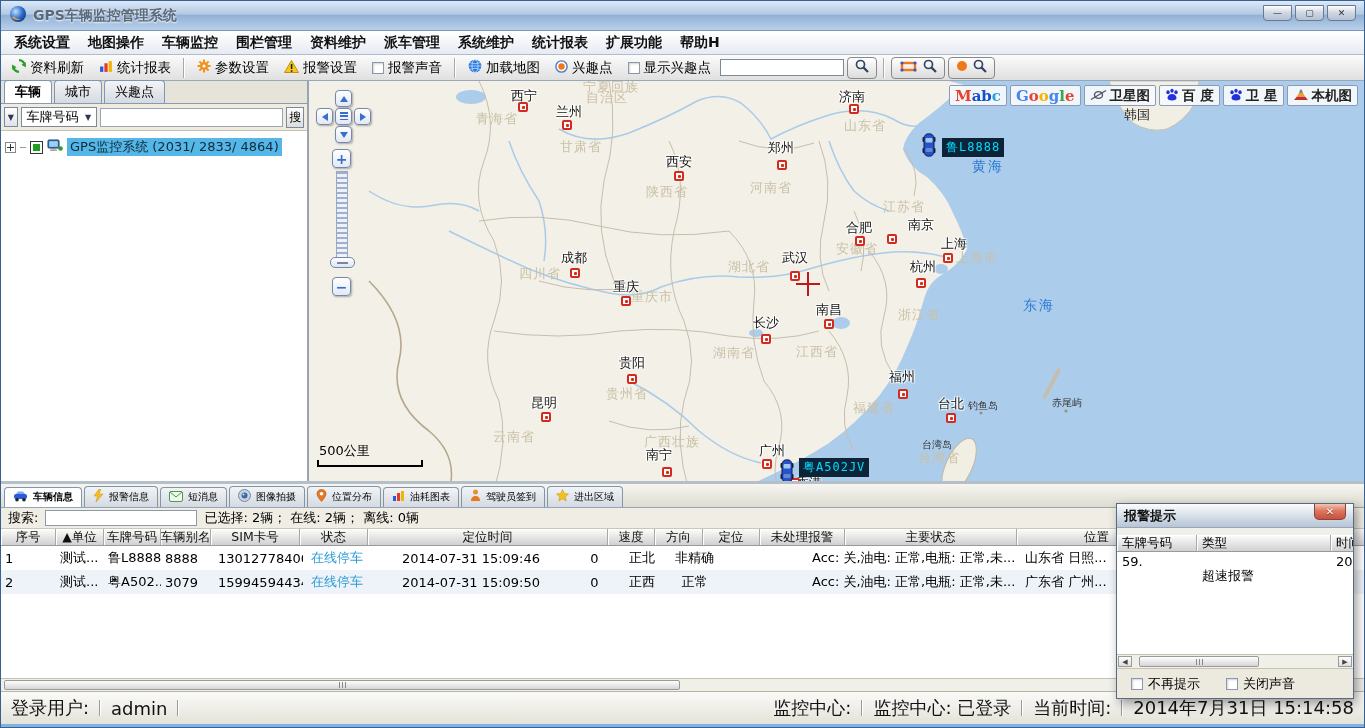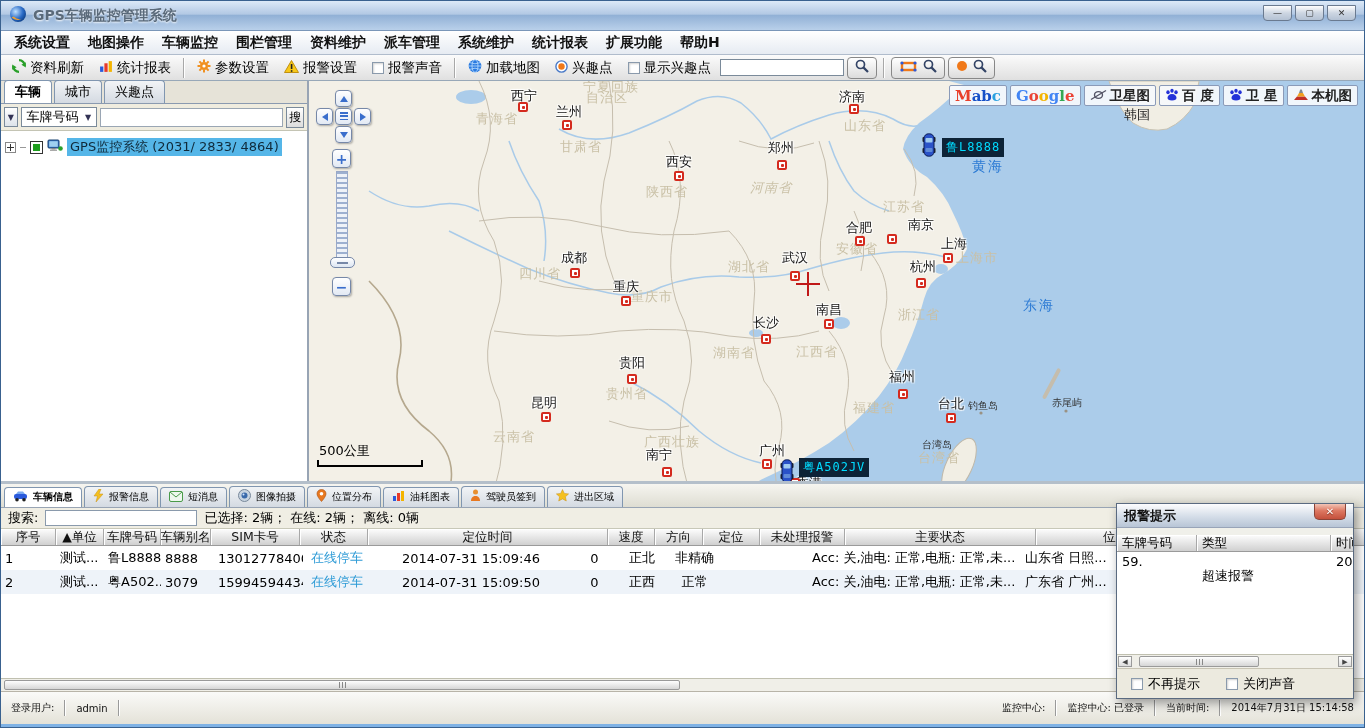--- a/index.html
+++ b/index.html
@@ -95,21 +95,21 @@
   .g-row{display:flex;height:24px;flex:0 0 24px;align-items:center;font-size:13px;cursor:pointer}
   .g-row.alt{background:#eef3f9}
   .g-cell{padding:0 4px;overflow:hidden;white-space:nowrap;flex:0 0 auto}
   .status-blue{color:#2e9bd6}
   .g-fill{flex:1 1 auto;background:#fff}
   .hscroll{height:13px;flex:0 0 13px;background:#f0efe8;border-top:1px solid #c0c0b0;position:relative}
   .hthumb{position:absolute;left:3px;top:1px;width:676px;height:10px;background:linear-gradient(#fefefe,#d6d6d6);border:1px solid #9a9a9a;border-radius:2px;display:flex;align-items:center;justify-content:center;gap:2px;cursor:grab}
   .hthumb i{width:1px;height:6px;background:#888;display:block}
 
   
-  .statusbar{height:28px;flex:0 0 28px;background:linear-gradient(#fafaf8,#e4e2d8);border-top:1px solid #b8b4a8;border-bottom:3px solid #7fb2e5;display:flex;align-items:center;padding:16px 10px;gap:10px;font-size:10px;color:#111}
+  .statusbar{height:28px;flex:0 0 28px;background:linear-gradient(#fafaf8,#e4e2d8);border-top:1px solid #b8b4a8;border-bottom:3px solid #7fb2e5;display:flex;align-items:center;padding:16px 10px;gap:10px;font-size:18px;color:#111}
   .sdiv{width:2px;height:16px;border-left:1px solid #9a9a9a;border-right:1px solid #fff}
   .spacer{flex:1 1 auto}
 
   
   .alarm-popup{position:absolute;left:1115px;top:502px;width:238px;height:196px;background:#f0f0ea;border:1px solid #5a6a80;box-shadow:3px 4px 10px rgba(0,0,0,.4);display:flex;flex-direction:column;z-index:50}
   .ap-title{height:24px;flex:0 0 24px;background:linear-gradient(#fdfdfe,#d4dde8 55%,#b8c5d6);display:flex;align-items:center;padding:0 7px;border-bottom:1px solid #98a4b8}
   .ap-title .t{font-weight:bold;font-size:13px;color:#111}
   .ap-close{margin-left:auto;width:32px;height:16px;align-self:flex-start;background:linear-gradient(#f2c4b6,#dd7862 45%,#c4503c);border:1px solid #8a4438;border-top:none;border-radius:0 0 5px 5px;color:#fff;display:flex;align-items:center;justify-content:center;font-size:10px;font-weight:bold;text-shadow:0 1px 1px #803020;cursor:pointer}
   .ap-header{display:flex;height:17px;flex:0 0 17px;background:linear-gradient(#fdfdfd,#d0d0d0);border-bottom:1px solid #9a9a9a;font-size:12.5px;overflow:hidden;margin-top:7px}
   .ap-hcell{border-right:1px solid #a8a8a8;box-shadow:inset 1px 1px 0 #fff;display:flex;align-items:center;padding:0 5px;flex:0 0 auto;overflow:hidden;white-space:nowrap;cursor:pointer}
@@ -355,21 +355,21 @@
         <path d="M60,200 Q100,240 90,280 Q80,320 120,350 Q150,375 140,410" stroke="#b5a88e" stroke-width="1.6" fill="none"></path>
       </svg>
 
       <div id="map-labels">
           <div class="map-label prov" style="left: 188px; top: 38px;">青海省</div>
           <div class="map-label prov" style="left: 272px; top: 66px;">甘肃省</div>
           <div class="map-label prov" style="left: 302px; top: 6px;">宁夏回族</div>
           <div class="map-label prov" style="left: 298px; top: 17px;">自治区</div>
           <div class="map-label prov" style="left: 556px; top: 45px;">山东省</div>
           <div class="map-label prov" style="left: 358px; top: 111px;">陕西省</div>
-          <div class="map-label prov" style="left: 462px; top: 107px; font-style: italic;">河南省</div>
+          <div class="map-label prov" style="left: 462px; top: 107px;">河南省</div>
           <div class="map-label prov" style="left: 595px; top: 126px;">江苏省</div>
           <div class="map-label prov" style="left: 548px; top: 168px;">安徽省</div>
           <div class="map-label prov" style="left: 440px; top: 186px;">湖北省</div>
           <div class="map-label prov" style="left: 231px; top: 193px;">四川省</div>
           <div class="map-label prov" style="left: 343px; top: 216px;">重庆市</div>
           <div class="map-label prov" style="left: 668px; top: 177px;">上海市</div>
           <div class="map-label prov" style="left: 610px; top: 234px;">浙江省</div>
           <div class="map-label prov" style="left: 425px; top: 272px; text-align: center;">湖南省</div>
           <div class="map-label prov" style="left: 508px; top: 271px;">江西省</div>
           <div class="map-label prov" style="left: 318px; top: 313px;">贵州省</div>
@@ -594,21 +594,21 @@
           <div class="g-hcell" style="width: 48px;">▲单位</div>
           <div class="g-hcell" style="width: 57px;">车牌号码</div>
           <div class="g-hcell" style="width: 50px;">车辆别名</div>
           <div class="g-hcell" style="width: 89px;">SIM卡号</div>
           <div class="g-hcell" style="width: 68px;">状态</div>
           <div class="g-hcell" style="width: 240px;">定位时间</div>
           <div class="g-hcell" style="width: 47px;">速度</div>
           <div class="g-hcell" style="width: 48px;">方向</div>
           <div class="g-hcell" style="width: 57px;">定位</div>
           <div class="g-hcell" style="width: 85px;">未处理报警</div>
-          <div class="g-hcell" style="width: 191px;">主要状态</div>
+          <div class="g-hcell" style="width: 172px;">主要状态</div>
           <div class="g-hcell" style="width: 160px;">位置</div>
         </div>
       <div id="g-rows">
           <div class="g-row">
             <div class="g-cell" style="width: 55px; text-align: left;">1</div>
             <div class="g-cell" style="width: 48px; text-align: left;">测试...</div>
             <div class="g-cell" style="width: 57px; text-align: left;">鲁L8888</div>
             <div class="g-cell" style="width: 53px; text-align: left;">8888</div>
             <div class="g-cell" style="width: 89px; text-align: center;">13012778400</div>
             <div class="g-cell status-blue" style="width: 68px; text-align: center;">在线停车</div>

